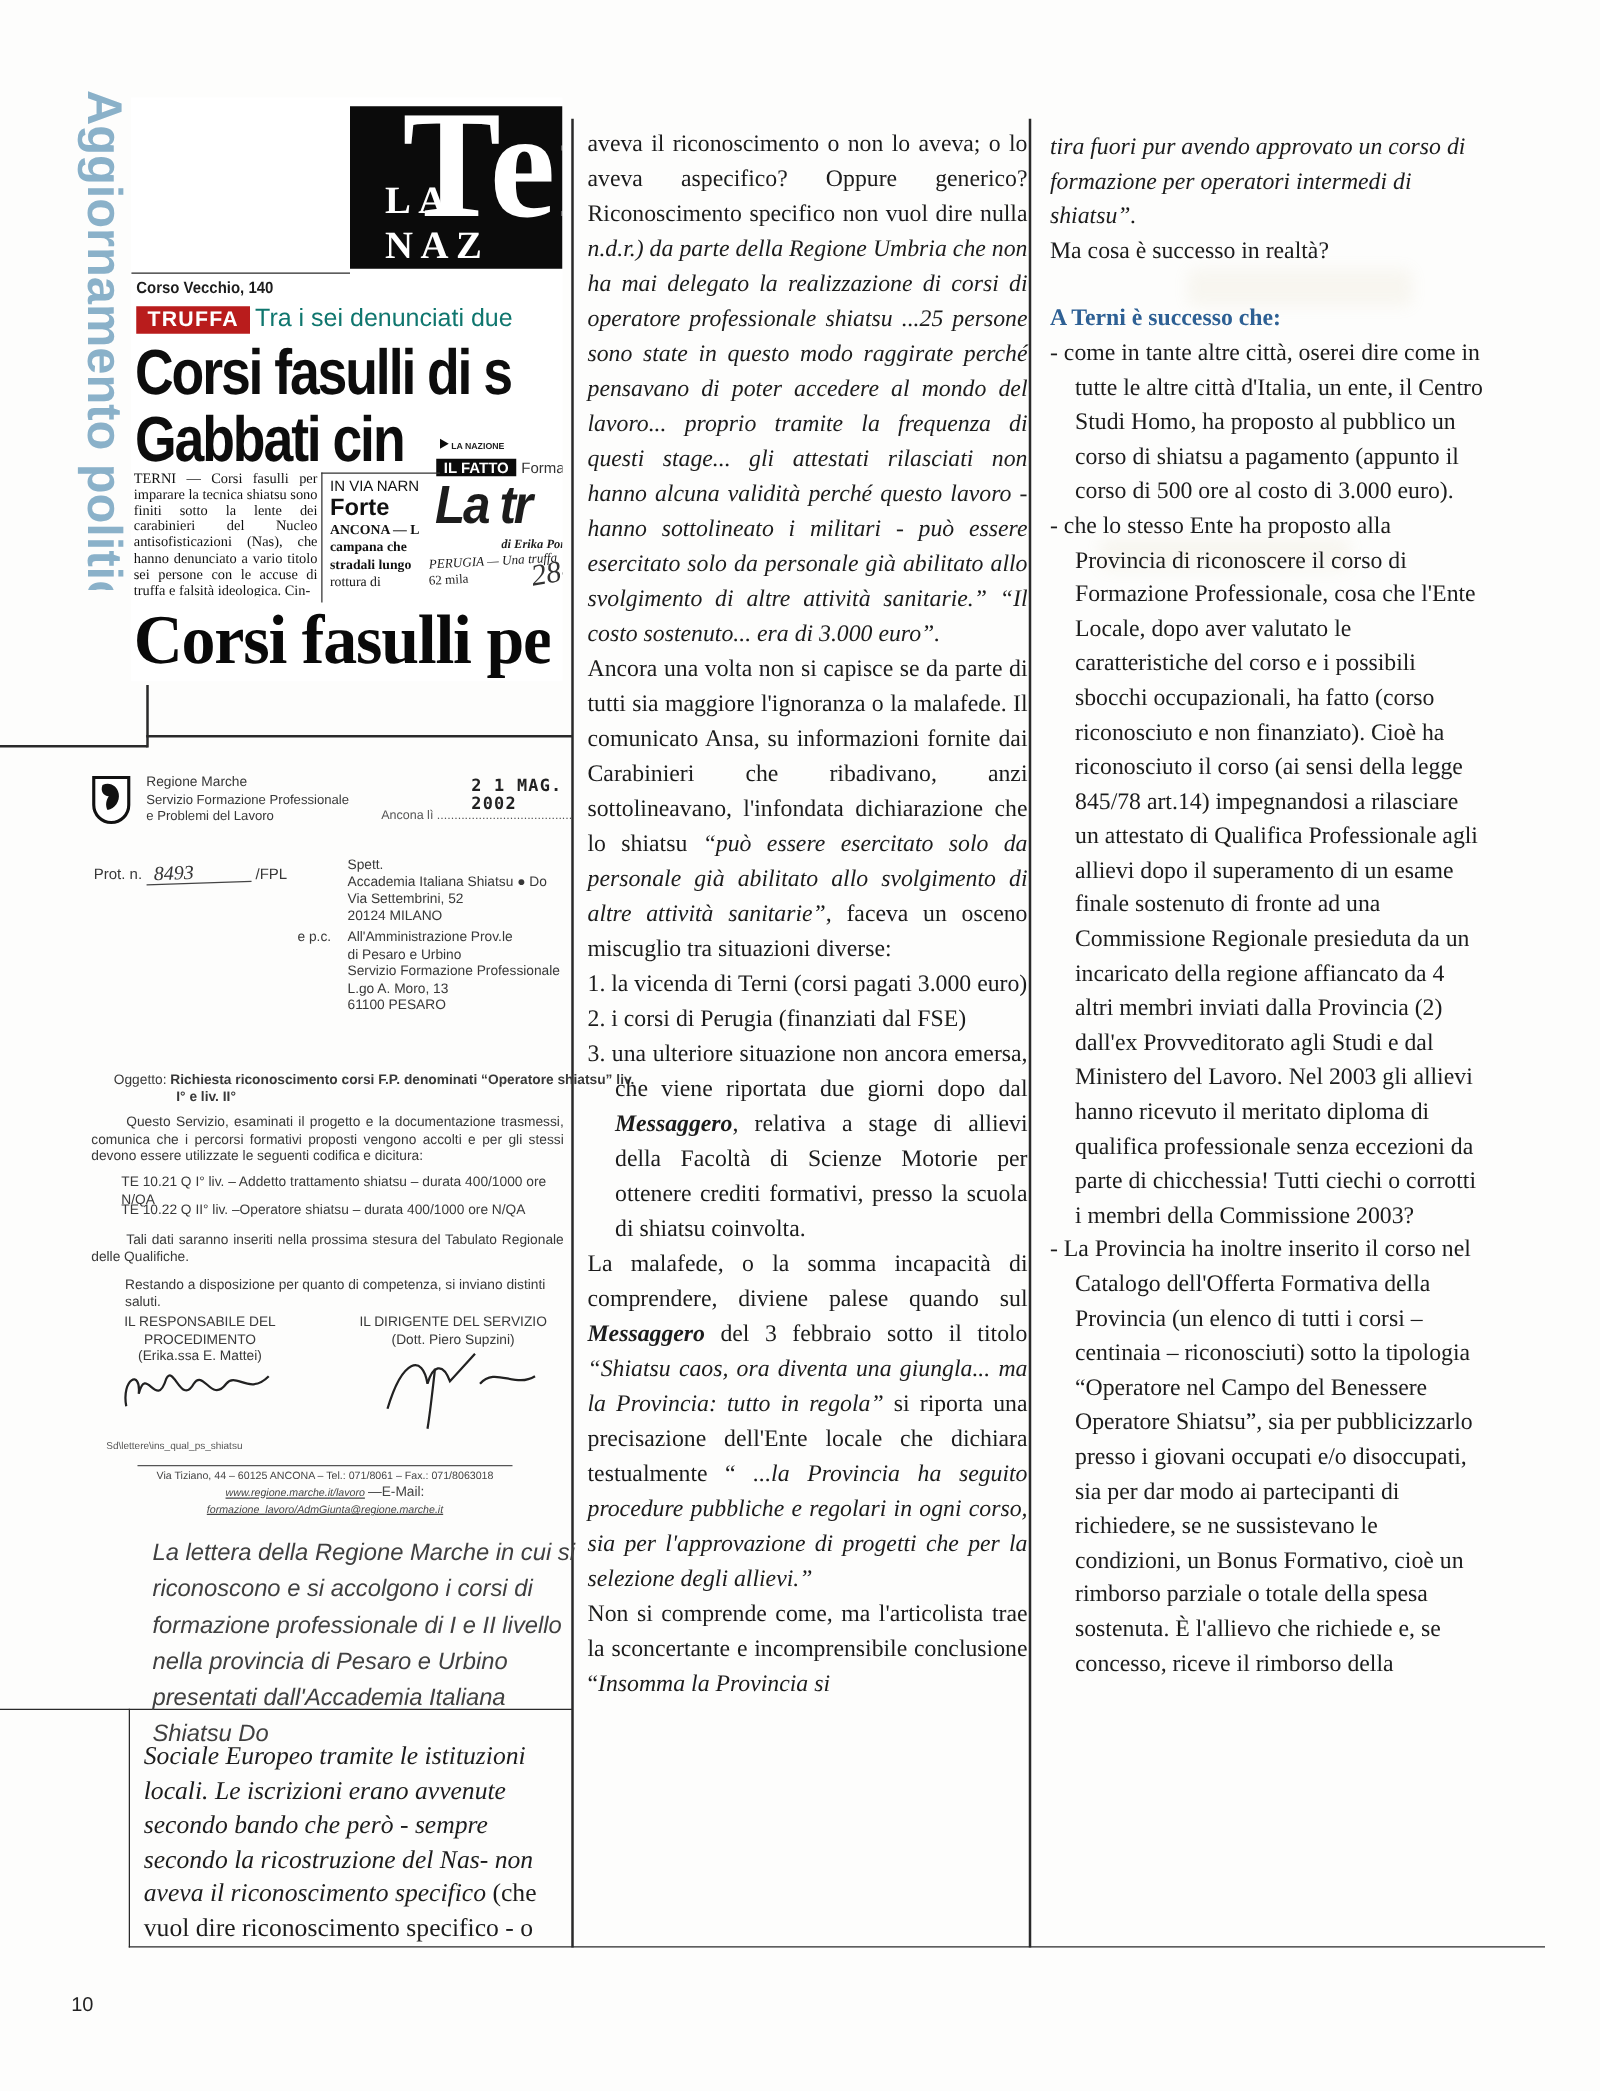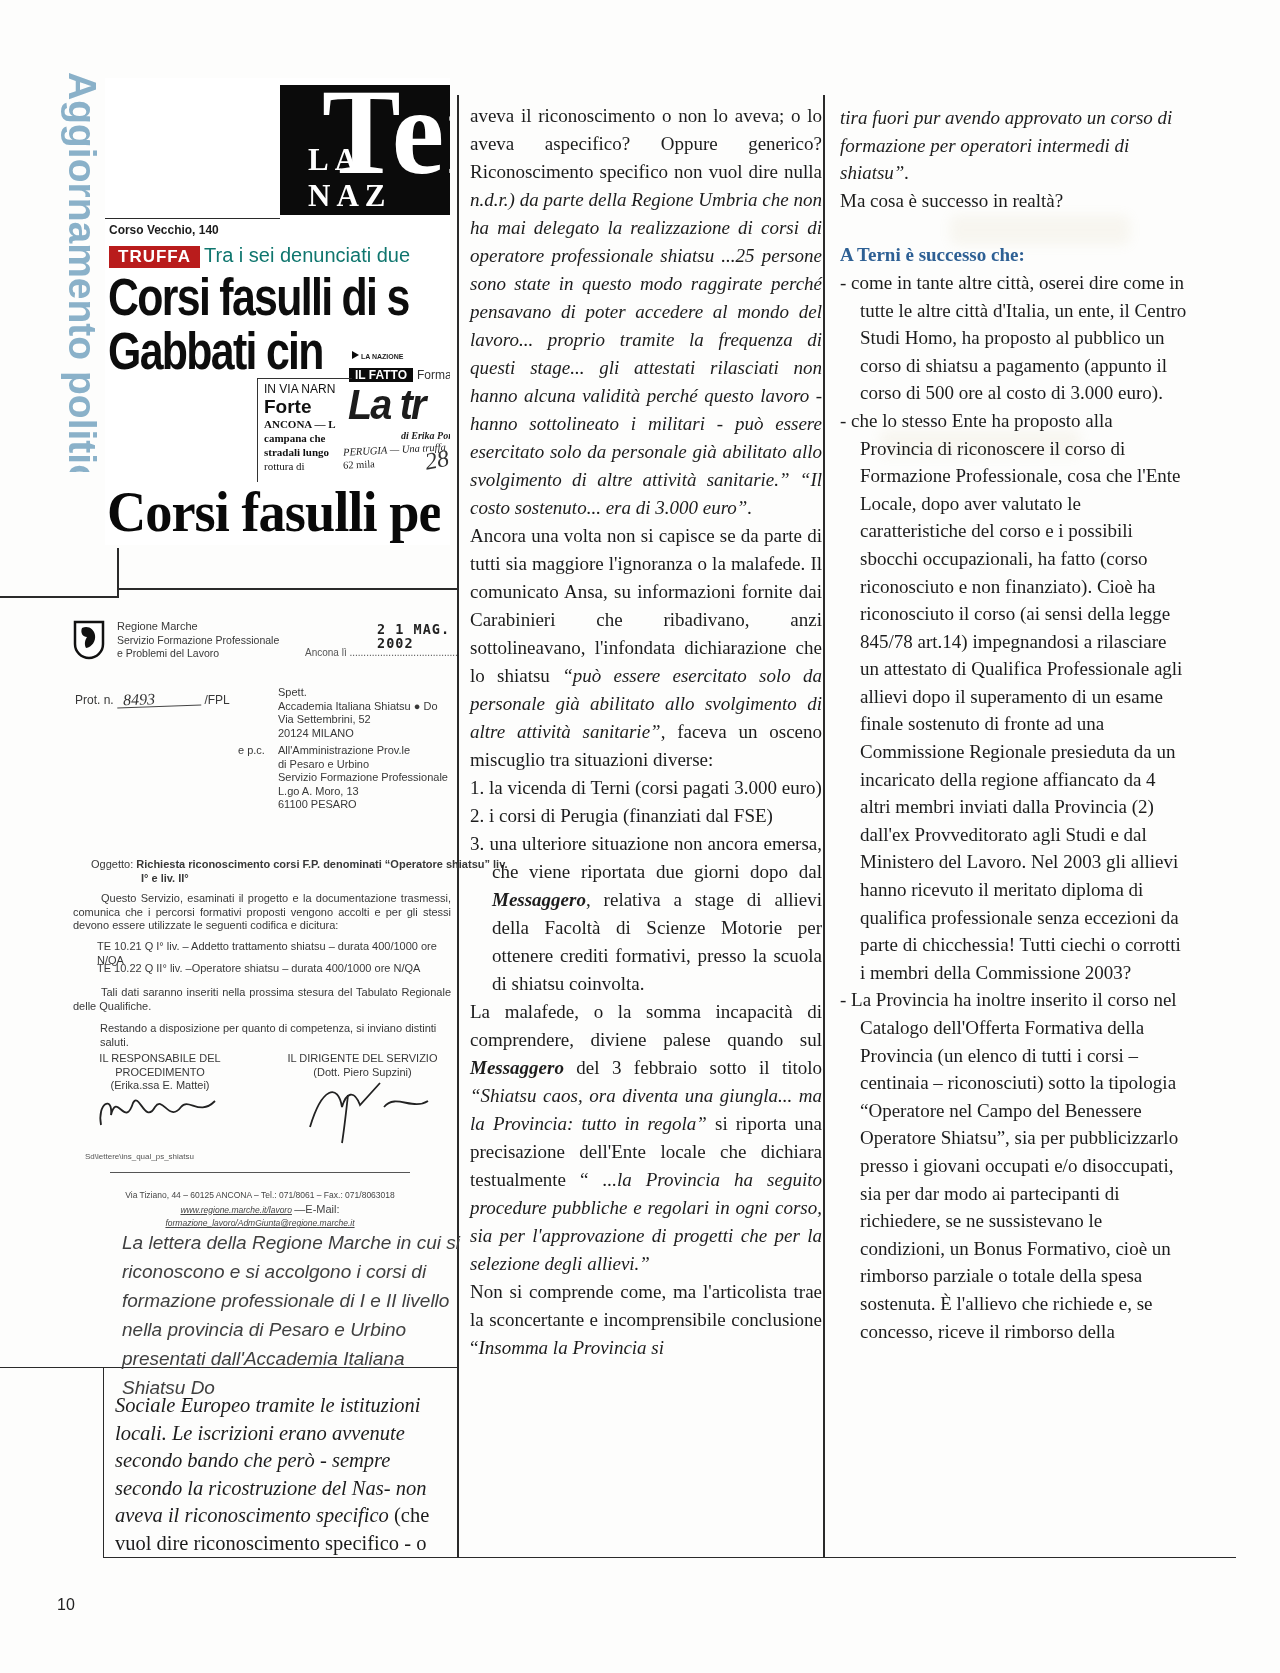--- a/index.html
+++ b/index.html
@@ -85,20 +85,21 @@
 
     <div class="abs" style="left:247px;top:273px;font-family:'Liberation Sans',sans-serif;font-weight:bold;font-size:7px;white-space:nowrap;">
       <span style="display:inline-block;width:0;height:0;border-left:7px solid #0b0b0b;border-top:4px solid transparent;border-bottom:4px solid transparent;"></span>
       <span>LA NAZIONE</span>
     </div>
     <div class="abs" style="left:244px;top:287px;white-space:nowrap;">
       <span class="fatto-box">IL FATTO</span>
       <span style="font-family:'Liberation Sans',sans-serif;font-size:12px;color:#333;">Forma</span>
     </div>
 
+    <div class="abs np-body" style="left:2px;top:299px;width:147px;height:100px;overflow:hidden;">TERNI — Corsi fasulli per imparare la tecnica shiatsu sono finiti sotto la lente dei carabinieri del Nucleo antisofisticazioni (Nas), che hanno denunciato a vario titolo sei persone con le accuse di truffa e falsità ideologica. Cin-</div>
 
     <div class="abs np-mini" style="left:152px;top:300px;width:88px;height:100px;">
       <div>IN VIA NARN</div>
       <div style="font-weight:bold;font-size:19px;line-height:21px;">Forte</div>
       <div style="font-family:'Liberation Serif',serif;font-weight:bold;font-size:11px;">ANCONA — L</div>
       <div style="font-family:'Liberation Serif',serif;font-weight:bold;font-size:11px;">campana che</div>
       <div style="font-family:'Liberation Serif',serif;font-weight:bold;font-size:11px;">stradali lungo</div>
       <div style="font-family:'Liberation Serif',serif;font-weight:normal;font-size:11px;">rottura di</div>
     </div>
 
@@ -166,21 +167,21 @@
       <div>IL DIRIGENTE DEL SERVIZIO</div>
       <div>(Dott. Piero Supzini)</div>
       <svg width="150" height="78" viewBox="0 0 150 78" style="margin-top:-10px;">
         <path d="M22 58 C 34 18 50 14 54 38 C 58 24 66 20 72 36 L 92 14" fill="none" stroke="#222" stroke-width="1.8"></path>
         <path d="M60 26 C 58 44 56 62 54 74" fill="none" stroke="#222" stroke-width="1.8"></path>
         <path d="M96 38 C 108 24 124 42 140 32" fill="none" stroke="#222" stroke-width="1.8"></path>
       </svg>
     </div>
 
     <div class="abs" style="left:30px;top:610px;font-size:8px;color:#555;">Sd\lettere\ins_qual_ps_shiatsu</div>
-    <div class="abs lt-footer" style="left:55px;top:632px;width:300px;padding-top:16px;">
+    <div class="abs lt-footer" style="left:55px;top:632px;width:300px;padding-top:1px;">
       <div>Via Tiziano, 44 – 60125 ANCONA – Tel.: 071/8061 – Fax.: 071/8063018</div>
       <div>
         <span class="u">www.regione.marche.it/lavoro</span>
         <span style="font-size:11px;">—E-Mail:</span>
         <span class="u">formazione_lavoro/AdmGiunta@regione.marche.it</span>
       </div>
     </div>
   </div>
 
   <div class="abs caption" style="left:122px;top:1228px;width:348px;">La lettera della Regione Marche in cui si riconoscono e si accolgono i corsi di formazione professionale di I e II livello nella provincia di Pesaro e Urbino presentati dall'Accademia Italiana Shiatsu Do</div>

